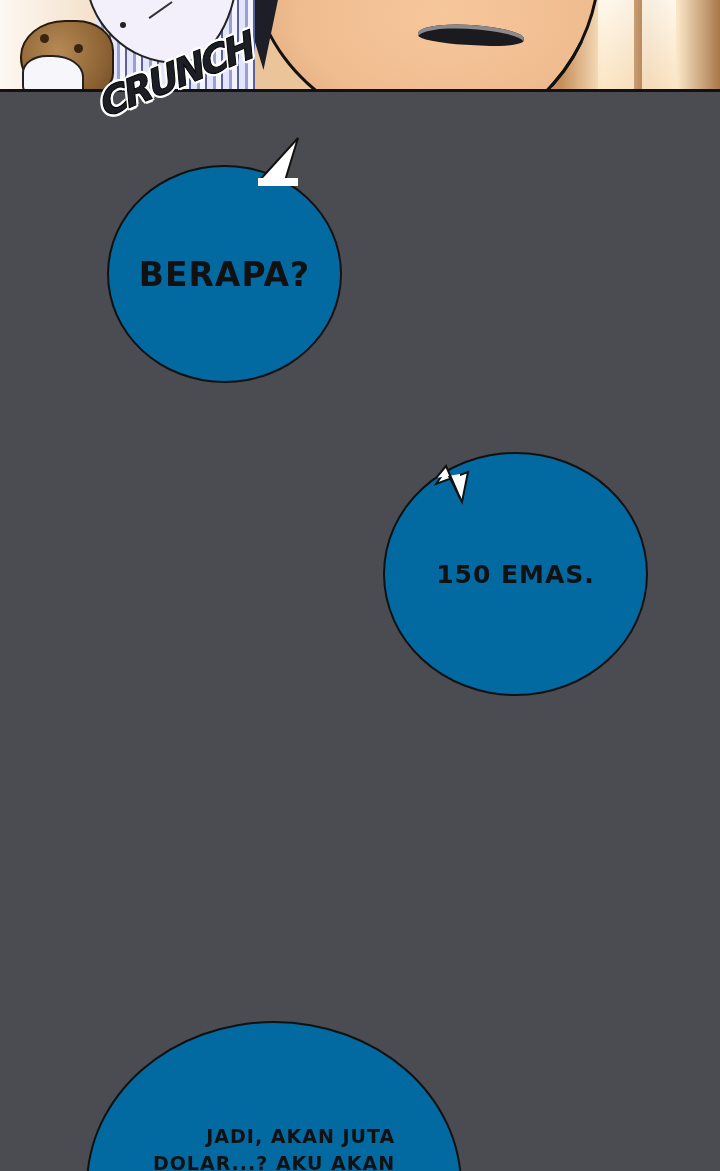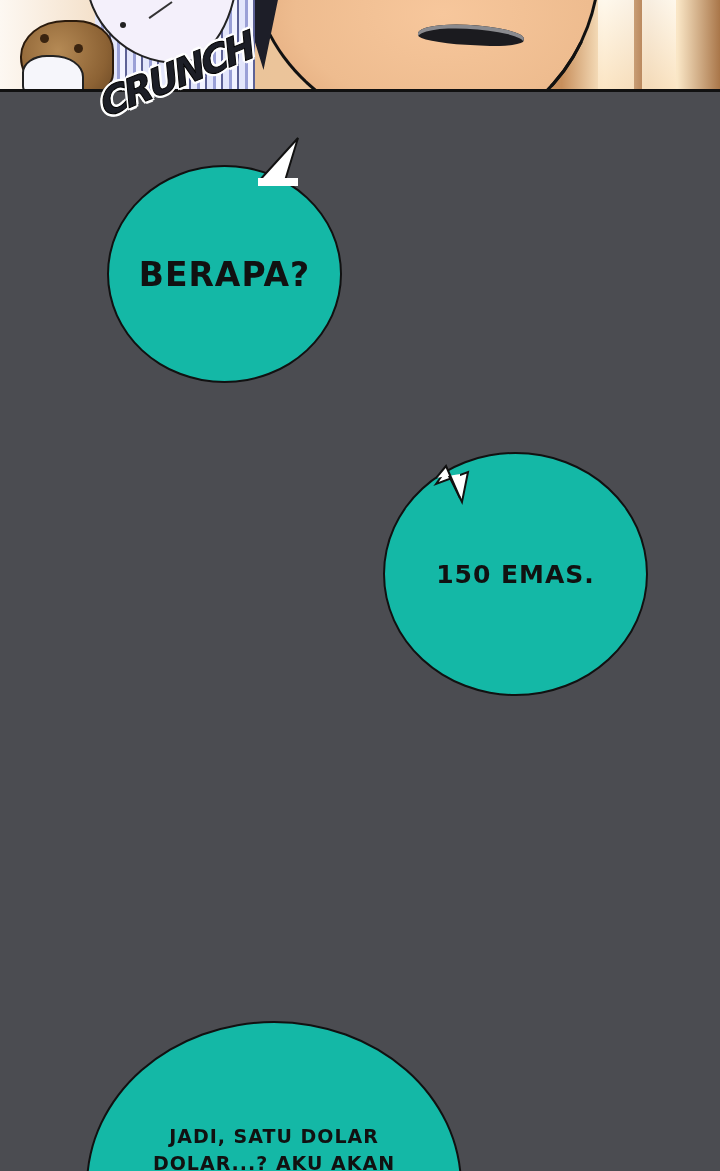--- a/index.html
+++ b/index.html
@@ -125,28 +125,28 @@
       -webkit-text-stroke: 1px #000;
       text-shadow:
         3px 0 0 #fff, -3px 0 0 #fff, 0 3px 0 #fff, 0 -3px 0 #fff,
         2px 2px 0 #fff, -2px -2px 0 #fff, 2px -2px 0 #fff, -2px 2px 0 #fff;
       z-index: 3;
     }
 
     
     .bubble {
       position: absolute;
-      background: #14b8a6;
+      background: #0369a1;
       border: 2px solid #111;
       border-radius: 50%;
       box-sizing: border-box;
       display: flex;
       align-items: center;
       justify-content: center;
-      text-align: center;
+      text-align: right;
       color: #111;
       font-family: "DejaVu Sans", sans-serif;
       font-weight: bold;
       z-index: 2;
     }
     .tail {
       position: absolute;
       z-index: 3;
     }
     .bubble-1 {
@@ -212,18 +212,18 @@
   <div class="bubble bubble-2">
     <span>150 EMAS.</span>
   </div>
   <svg class="tail" style="left:436px;top:460px;" width="30" height="40" viewBox="0 0 30 40">
     <polygon points="0,18 10,6 24,38 24,14" fill="#fff"></polygon>
     <polyline points="0,18 10,6 24,38" fill="none" stroke="#111" stroke-width="2"></polyline>
   </svg>
 
   <div class="bubble bubble-3">
     <div>
-      <span class="line">JADI, SATU DOLAR</span>
+      <span class="line">JADI, AKAN JUTA</span>
       <span class="line">DOLAR...? AKU AKAN</span>
     </div>
   </div>
 
 </div>
 
 </body></html>

